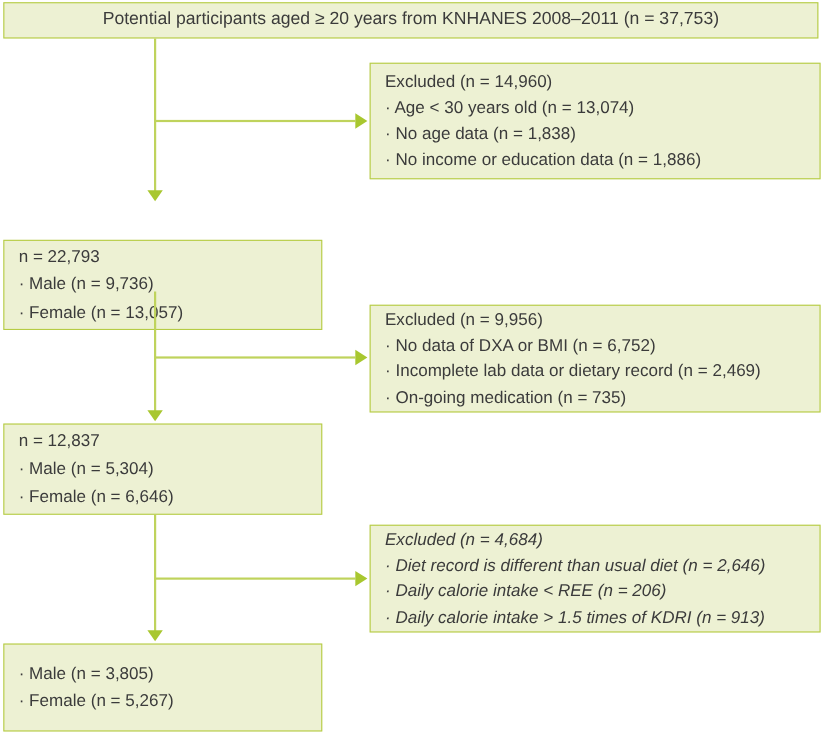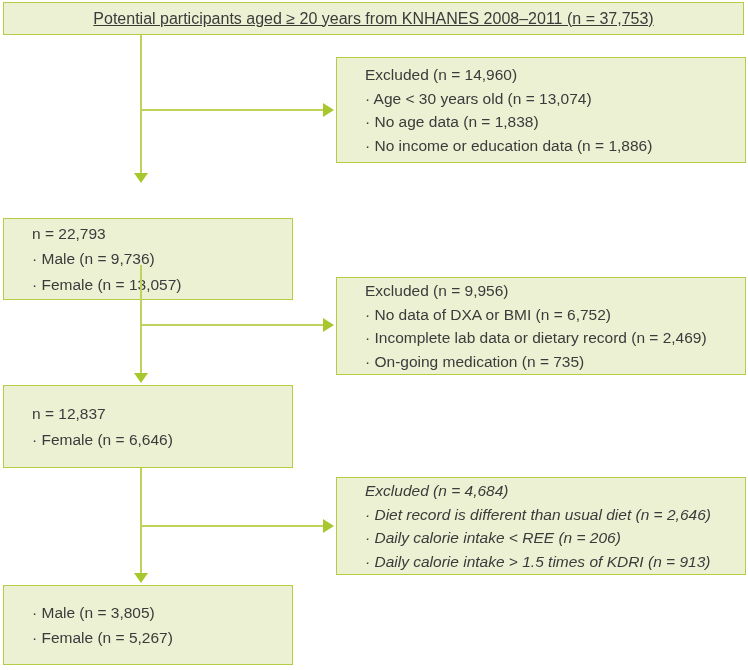--- a/index.html
+++ b/index.html
@@ -16,32 +16,31 @@
     color: var(--text, #3b3b3b);
     overflow: hidden;
   }
   .box {
     position: absolute;
     background: var(--box-fill, #edf1d3);
     border: 1.5px solid var(--box-border, #b6cc44);
     display: flex;
     flex-direction: column;
     justify-content: center;
-    padding: 3px 28px;
+    padding: 3px 13px;
     font-size: 15.5px;
     color: var(--text, #3b3b3b);
   }
   .box .bline { line-height: 23.5px; white-space: nowrap; }
   .stage .bline { line-height: 25.5px; }
   .title-box {
     align-items: center;
-    justify-content: center;
+    justify-content: flex-start;
     padding: 0;
     font-size: 16px;
-    text-decoration: underline;
   }
   .title-box .bline { line-height: 30px; }
   .vline { position: absolute; width: 1.5px; background: var(--line, #bfd35c); }
   .hline { position: absolute; height: 1.5px; background: var(--line, #bfd35c); }
   .arrow-down {
     position: absolute; width: 0; height: 0;
     border-left: 7px solid transparent;
     border-right: 7px solid transparent;
     border-top: 10px solid var(--arrow, #a8c72f);
   }
@@ -86,20 +85,21 @@
 
   <div class="box excl" style="left:336px; top:277px; width:410px; height:98px;">
     <div class="bline">Excluded (n = 9,956)</div>
     <div class="bline">· No data of DXA or BMI (n = 6,752)</div>
     <div class="bline">· Incomplete lab data or dietary record (n = 2,469)</div>
     <div class="bline">· On-going medication (n = 735)</div>
   </div>
 
   <div class="box stage" style="left:3px; top:385px; width:290px; height:83px;">
     <div class="bline">n = 12,837</div>
+    <div class="bline">· Male (n = 5,304)</div>
     <div class="bline">· Female (n = 6,646)</div>
   </div>
 
   <div class="vline" style="left:140px; top:468px; height:106px;"></div>
   <div class="arrow-down" style="left:134px; top:573px;"></div>
   <div class="hline" style="left:141px; top:525px; width:182px;"></div>
   <div class="arrow-right" style="left:323px; top:519px;"></div>
 
   <div class="box excl" style="left:336px; top:477px; width:410px; height:98px;font-style:italic;">
     <div class="bline">Excluded (n = 4,684)</div>

